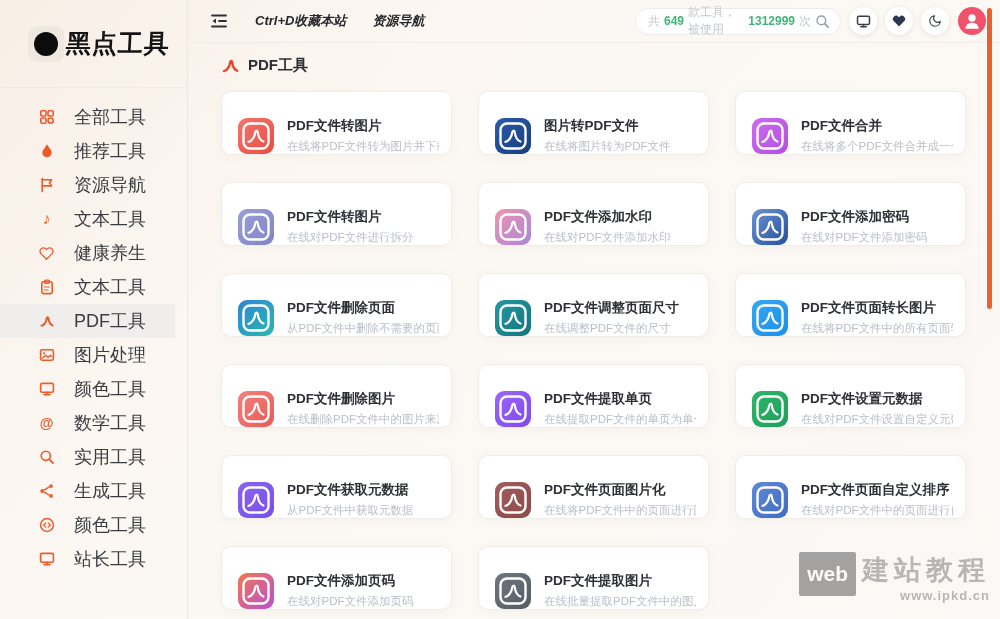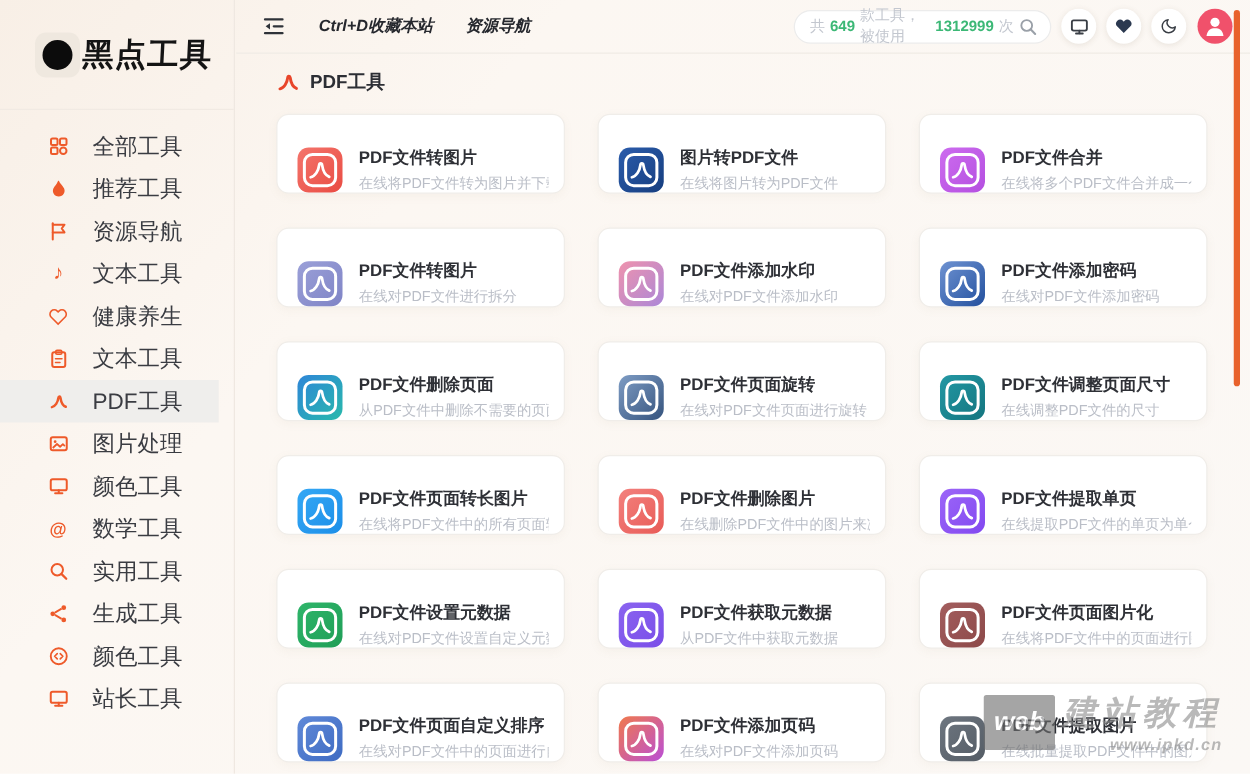--- a/index.html
+++ b/index.html
@@ -68,22 +68,22 @@
   .tool-title { font-size:13.5px; font-weight:700; color:#2e3036;
                 white-space:nowrap; overflow:hidden; }
   .tool-desc { font-size:11.5px; color:#babec7; margin-top:4px;
                white-space:nowrap; overflow:hidden; }
 
   
   .scrollbar { position:absolute; right:8px; top:8px; width:5px; height:301px;
                border-radius:3px; background:#e8622c; cursor:grab; }
 
   
-  .watermark { position:absolute; right:22px; bottom:16px; display:flex;
-               align-items:center; opacity:.62; pointer-events:none;font-style:italic; }
+  .watermark { position:absolute; right:10px; bottom:16px; display:flex;
+               align-items:flex-start; opacity:.62; pointer-events:none; }
   .wm-badge { background:#6f6f6f; color:#fff; font-weight:700; font-size:21px;
               padding:10px 8px; border-radius:2px; }
   .wm-col { margin-left:6px; text-align:right; }
   .wm-title { font-size:27px; font-weight:700; color:#8f8f8f; letter-spacing:5px; }
   .wm-url { font-size:13px; font-weight:700; color:#8f8f8f; letter-spacing:1px; }
 </style>
 </head>
 <body>
 
 <svg width="0" height="0" style="position:absolute">
@@ -404,31 +404,20 @@
           <svg width="36" height="36" viewBox="0 0 36 36">
             <use href="#i-card-pdf"></use>
           </svg>
         </div>
       <div class="tool-text">
           <div class="tool-title">PDF文件删除页面</div>
       <div class="tool-desc">从PDF文件中删除不需要的页面</div>
         </div>
     </div>
     <div class="card">
-      <div class="tool-icon" style="background: linear-gradient(135deg, rgb(126, 156, 196), rgb(54, 84, 126));">
-          <svg width="36" height="36" viewBox="0 0 36 36">
-            <use href="#i-card-pdf"></use>
-          </svg>
-        </div>
-      <div class="tool-text">
-          <div class="tool-title">PDF文件页面旋转</div>
-      <div class="tool-desc">在线对PDF文件页面进行旋转</div>
-        </div>
-    </div>
-    <div class="card">
       <div class="tool-icon" style="background: linear-gradient(135deg, rgb(35, 152, 164), rgb(20, 117, 127));">
           <svg width="36" height="36" viewBox="0 0 36 36">
             <use href="#i-card-pdf"></use>
           </svg>
         </div>
       <div class="tool-text">
           <div class="tool-title">PDF文件调整页面尺寸</div>
       <div class="tool-desc">在线调整PDF文件的尺寸</div>
         </div>
     </div>

